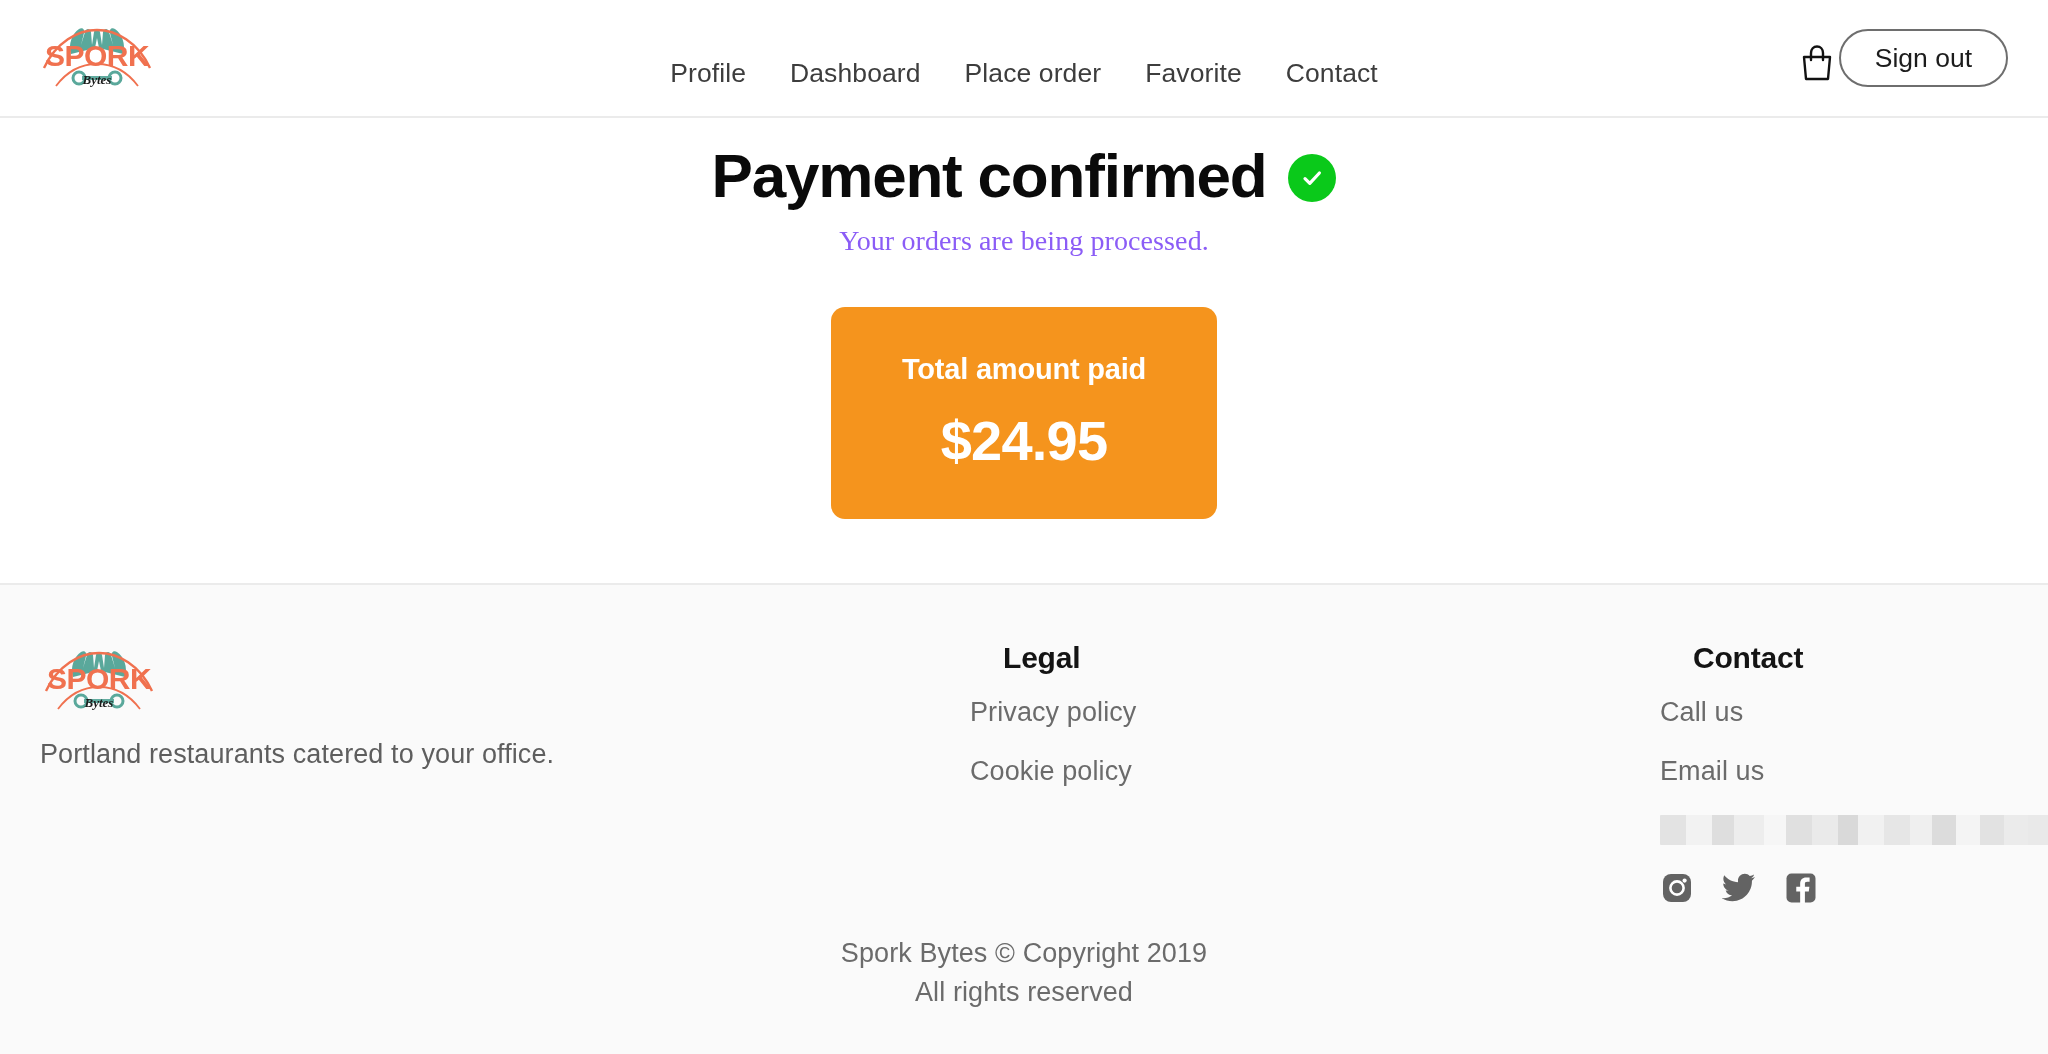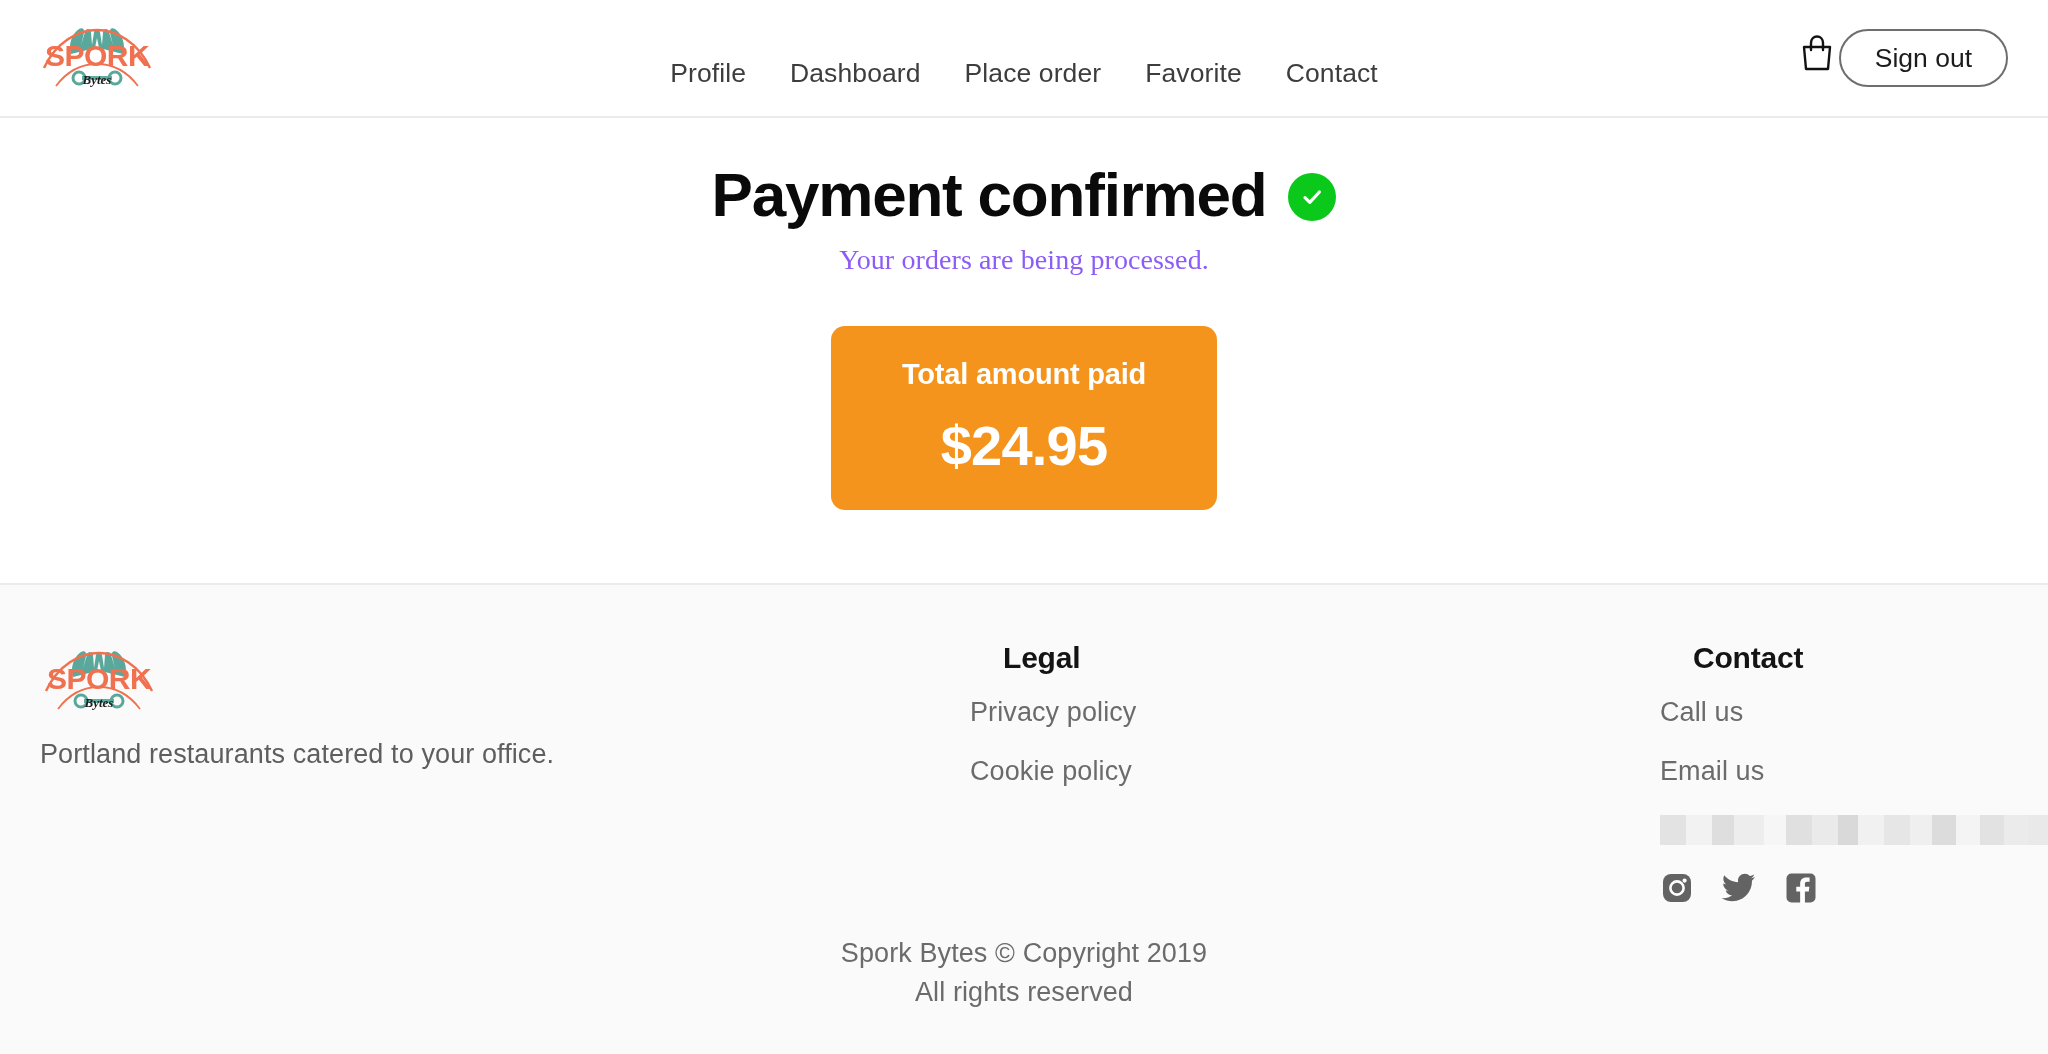--- a/index.html
+++ b/index.html
@@ -61,21 +61,21 @@
     color: #3d3d3d;
     letter-spacing: 0.1px;
     text-decoration: none;
     white-space: nowrap;
     cursor: pointer;
   }
 
   .nav-right {
     margin-left: auto;
     display: flex;
-    align-items: flex-start;
+    align-items: flex-end;
   }
 
   .cart-btn {
     width: 44px;
     height: 48px;
     display: flex;
     align-items: center;
     justify-content: center;
     background: none;
     border: none;
@@ -98,21 +98,21 @@
     justify-content: center;
     white-space: nowrap;
   }
 
   
   main.content {
     flex: 1 1 auto;
     display: flex;
     flex-direction: column;
     align-items: center;
-    padding-top: 41px;
+    padding-top: 22px;
     background: #ffffff;
   }
 
   .confirm-heading {
     display: flex;
     align-items: center;
     justify-content: center;
     gap: 22px;
     margin-bottom: 14px;
   }
@@ -140,21 +140,21 @@
   .confirm-sub {
     font-size: 28px;
     color: #8b5cf6;
     margin-bottom: 50px;
     letter-spacing: 0.1px;
     font-family: Liberation Serif, serif;
   }
 
   .amount-card {
     width: 386px;
-    height: 184px;
+    height: 212px;
     background: #f5941d;
     border-radius: 14px;
     display: flex;
     flex-direction: column;
     align-items: center;
     justify-content: center;
     gap: 22px;
   }
 
   .amount-card-label {

